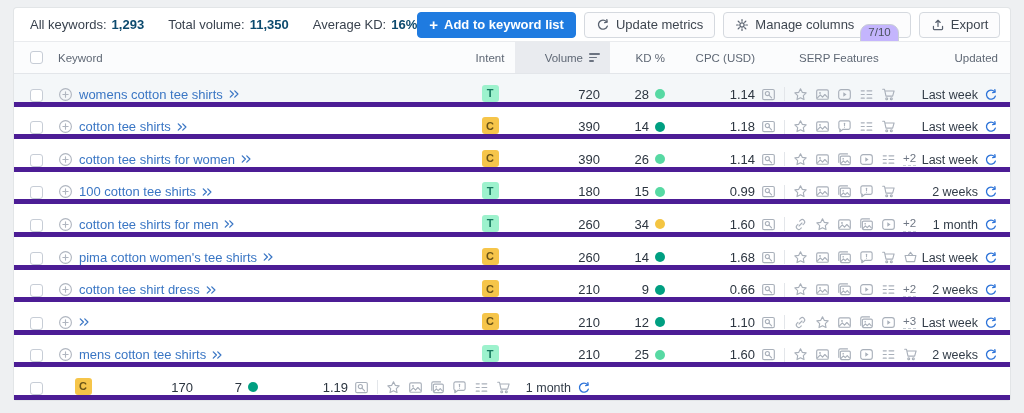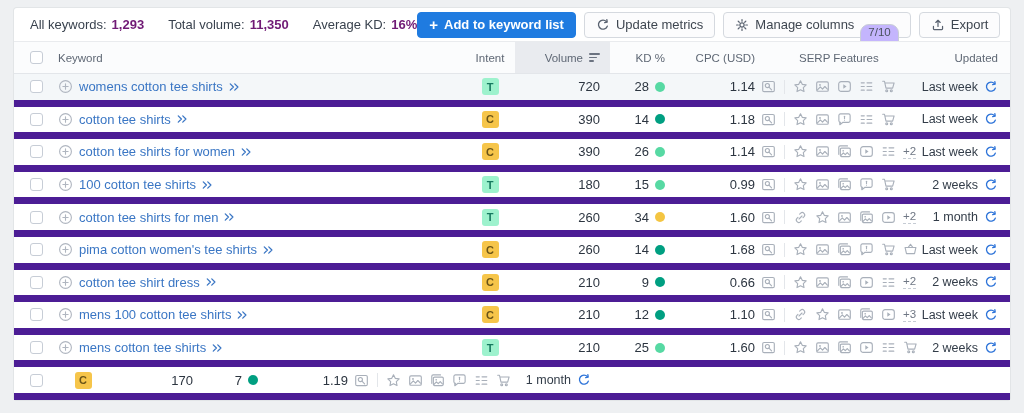--- a/index.html
+++ b/index.html
@@ -6,36 +6,36 @@
   html,body { width:1024px; height:413px; overflow:hidden; }
   body { background:#eef0f2; font-family:"Liberation Sans", sans-serif; -webkit-font-smoothing:antialiased; }
 
   .panel { position:absolute; left:14px; top:8px; width:996px; height:392px; background:#fff;
            border-radius:3px; box-shadow:0 0 0 1px rgba(20,30,40,.05); display:flex; flex-direction:column; }
 
   
   .toolbar { height:33px; flex:0 0 33px; display:flex; align-items:center; justify-content:space-between; padding:0 14px 0 16px; }
   .stats { display:flex; gap:24px; font-size:13px; color:#39424e; }
   .stat { display:flex; align-items:center; white-space:nowrap; }
-  .stat b { color:#701a75; margin-left:5px; font-weight:700; }
+  .stat b { color:#0c4a6e; margin-left:5px; font-weight:700; }
   .actions { display:flex; gap:8px; align-items:center; }
   .btn { height:26px; display:inline-flex; align-items:center; gap:6px; padding:0 11px; border-radius:4px;
          font-size:13px; cursor:pointer; white-space:nowrap; user-select:none; }
   .btn-primary { background:#1f7be0; color:#fff; font-weight:600; border:1px solid #1f7be0; }
   .btn-primary .plus { font-size:15px; font-weight:700; line-height:1; margin-top:-1px; }
   .btn-secondary { background:#fcfcfd; border:1px solid #d5d9df; color:#3e4650; }
   .btn-secondary .icon { color:#596270; }
   .pill { border:1px solid #c9ced6; border-radius:9px; padding:0 7px; font-size:11.5px; color:#4a525e;
           height:34px; line-height:15px; background:#c4b5fd;margin-top:32px; }
 
   
   .thead { height:33px; flex:0 0 33px; display:flex; align-items:stretch; background:#fbfcfd;
            border-top:1px solid #e9ebee; border-bottom:1px solid #e3e6ea; font-size:11.5px; color:#5f6875; }
   .thead > div { display:flex; align-items:center; }
-  .trow { height:32.6px; flex:0 0 32.6px; display:flex; align-items:center; border-bottom:7px solid #4c1d95; background:#fff; }
+  .trow { height:32.6px; flex:0 0 32.6px; display:flex; align-items:flex-end; border-bottom:5px solid #4c1d95; background:#fff; }
   .trow.hl { background:#f4f7f9; }
   .trow > div { display:flex; align-items:center; }
 
   .c-check   { width:44px; padding-left:16px; }
   .c-kw      { flex:1; gap:6px; min-width:0; }
   .c-intent  { width:50px; justify-content:center; }
   .c-volume  { width:95px; justify-content:flex-end; padding-right:10px; }
   .c-kd      { width:55px; justify-content:flex-end; }
   .c-cpc     { width:90px; justify-content:flex-end; }
   .c-serp    { width:155px; padding-left:6px; }
@@ -765,21 +765,20 @@
         <div class="c-check">
           <span class="cb"></span>
         </div>
         <div class="c-kw">
           <span class="icon plusc">
             <svg width="15" height="15" viewBox="0 0 16 16" fill="none" stroke="currentColor" stroke-width="1.2" stroke-linecap="round">
               <circle cx="8" cy="8" r="6.3"></circle>
               <path d="M8 5.2v5.6M5.2 8h5.6"></path>
             </svg>
           </span>
-          <span class="kwlink">mens 100 cotton tee shirts</span>
           <span class="icon arr">
             <svg width="12" height="12" viewBox="0 0 16 16" fill="none" stroke="currentColor" stroke-width="1.7" stroke-linecap="round" stroke-linejoin="round">
               <path d="M3 3.8L7.2 8 3 12.2M9 3.8L13.2 8 9 12.2"></path>
             </svg>
           </span>
         </div>
         <div class="c-intent">
           <span class="intent-badge" style="background: rgb(246, 197, 74); color: rgb(106, 84, 24);">C</span>
         </div>
         <div class="c-volume">

